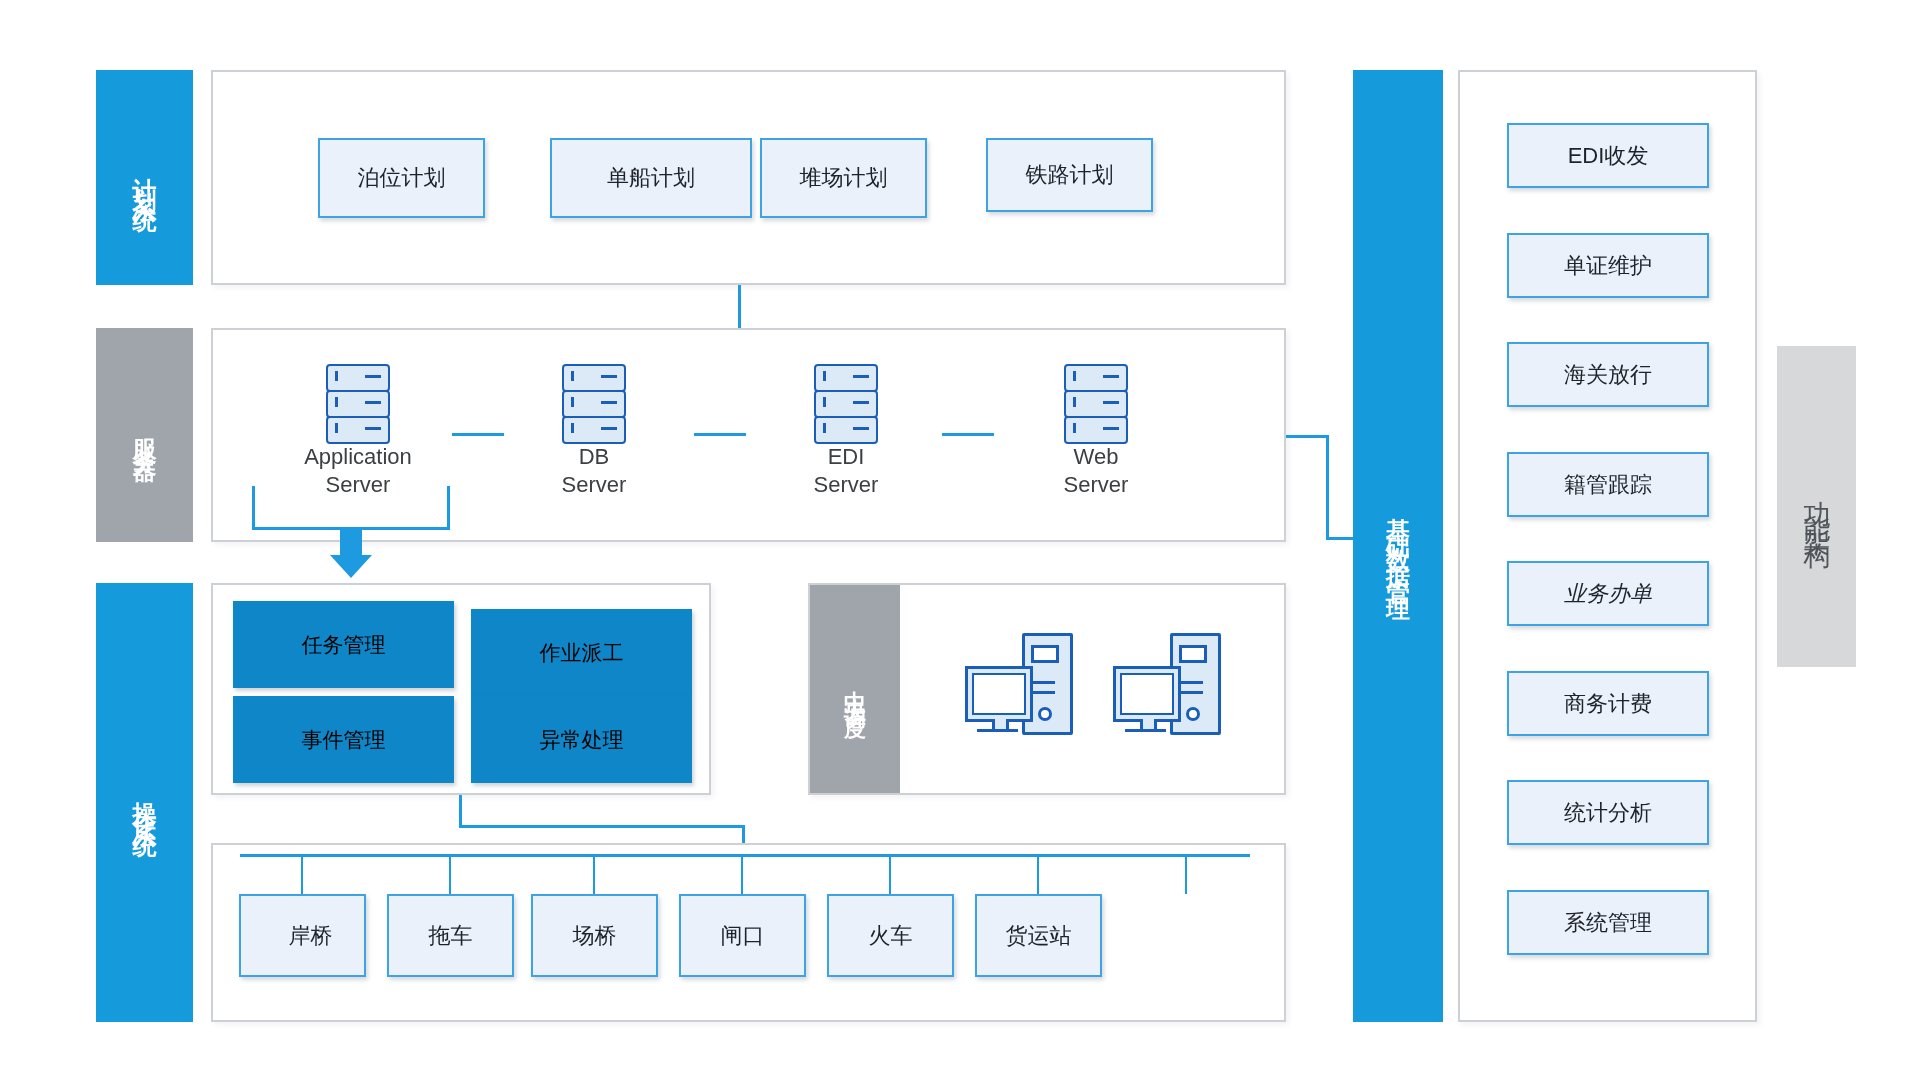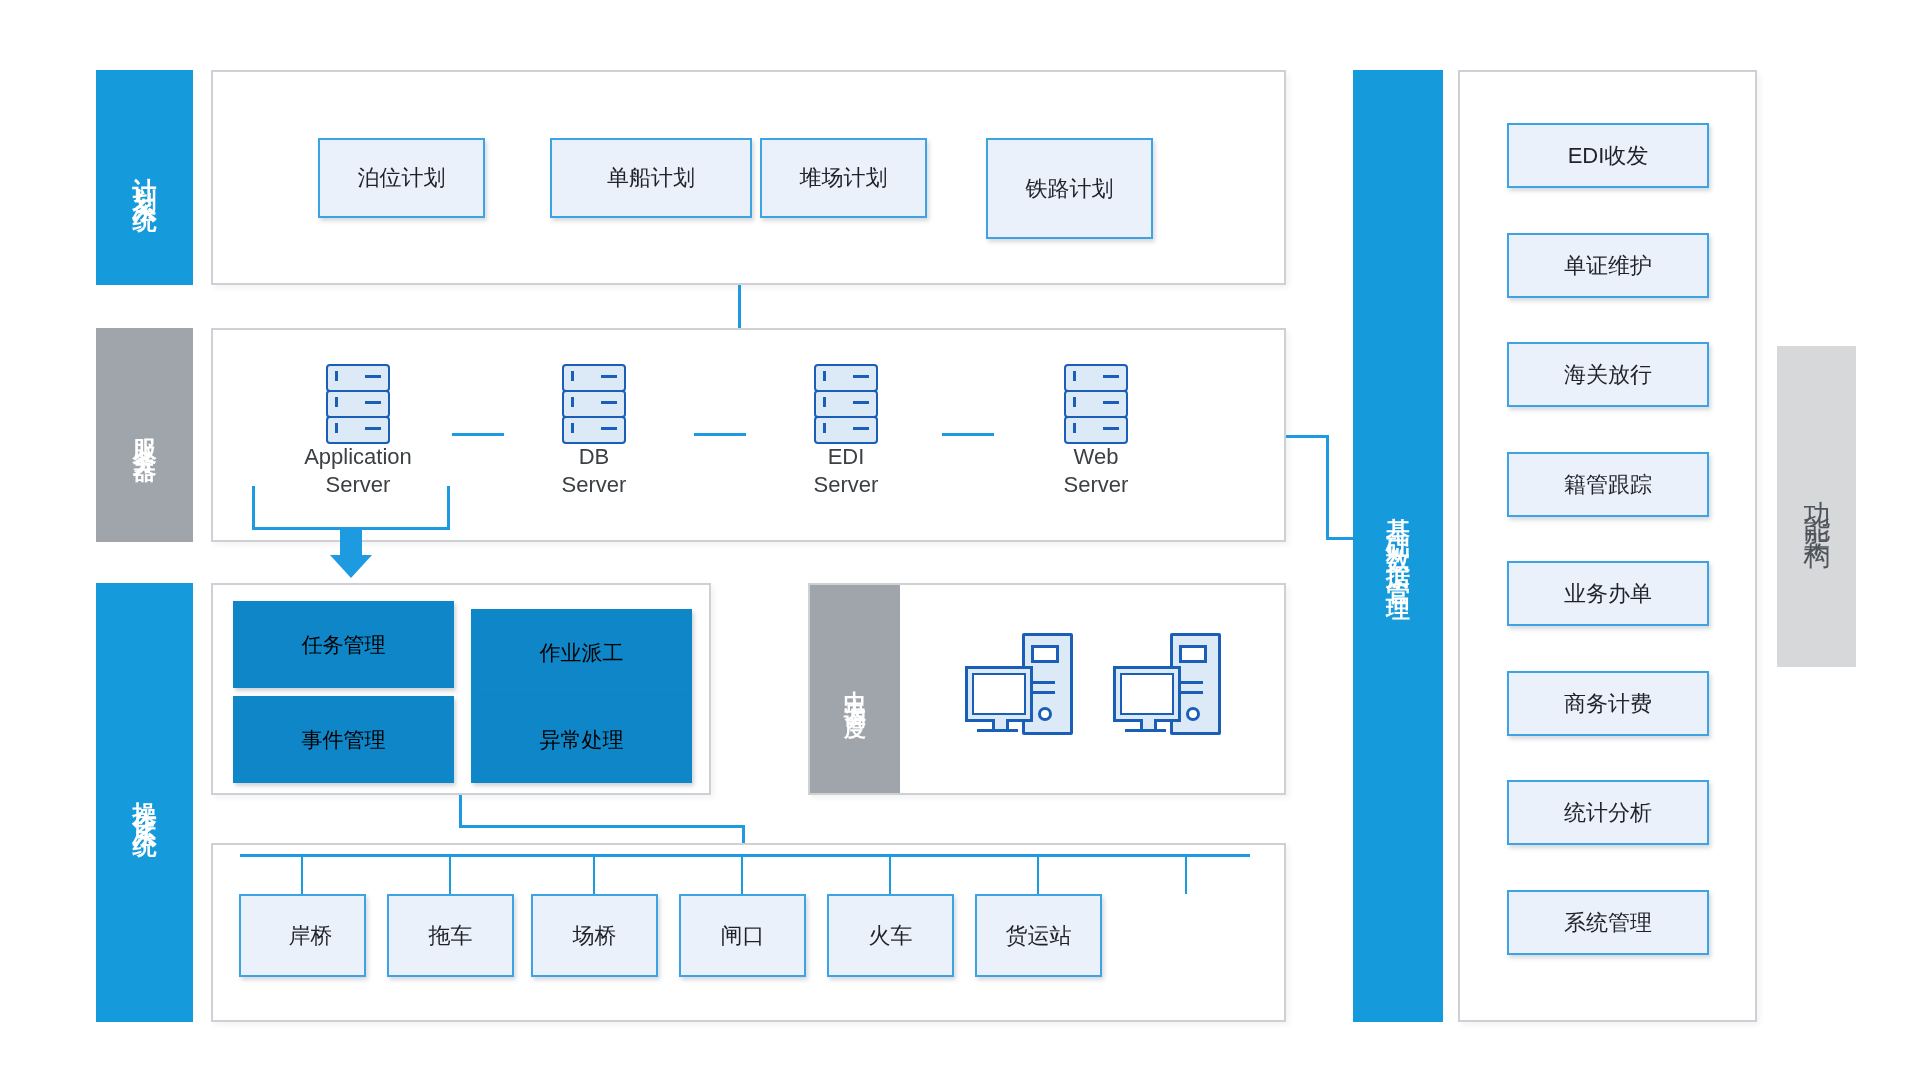--- a/index.html
+++ b/index.html
@@ -82,21 +82,21 @@
   <div class="abs frame" style="left:211px;top:70px;width:1075px;height:215px;"></div>
   <div class="abs lite-box" style="left:318px;top:138px;width:167px;height:80px;">
     <span>泊位计划</span>
   </div>
   <div class="abs lite-box" style="left:542px;top:138px;width:202px;height:80px;margin-left:8px;">
     <span>单船计划</span>
   </div>
   <div class="abs lite-box" style="left:760px;top:138px;width:167px;height:80px;">
     <span>堆场计划</span>
   </div>
-  <div class="abs lite-box" style="left:986px;top:138px;width:167px;height:101px;">
+  <div class="abs lite-box" style="left:986px;top:138px;width:167px;height:74px;">
     <span>铁路计划</span>
   </div>
 
   <div class="abs vline" style="left:738px;top:285px;width:3px;height:43px;"></div>
 
   <div class="abs frame" style="left:211px;top:328px;width:1075px;height:214px;"></div>
 
   <div class="abs" style="left:273px;top:364px;width:170px;">
     <div class="srv">
       <div class="u"></div>
@@ -244,21 +244,21 @@
   </div>
   <div class="abs lite-box" style="left:1507px;top:233px;width:202px;height:65px;">
     <span>单证维护</span>
   </div>
   <div class="abs lite-box" style="left:1507px;top:342px;width:202px;height:65px;">
     <span>海关放行</span>
   </div>
   <div class="abs lite-box" style="left:1507px;top:452px;width:202px;height:65px;">
     <span>籍管跟踪</span>
   </div>
-  <div class="abs lite-box" style="left:1507px;top:561px;width:202px;height:65px;">
+  <div class="abs lite-box" style="left:1507px;top:561px;width:202px;height:65px;font-style:italic;">
     <span>业务办单</span>
   </div>
   <div class="abs lite-box" style="left:1507px;top:671px;width:202px;height:65px;">
     <span>商务计费</span>
   </div>
   <div class="abs lite-box" style="left:1507px;top:780px;width:202px;height:65px;">
     <span>统计分析</span>
   </div>
   <div class="abs lite-box" style="left:1507px;top:890px;width:202px;height:65px;">
     <span>系统管理</span>

